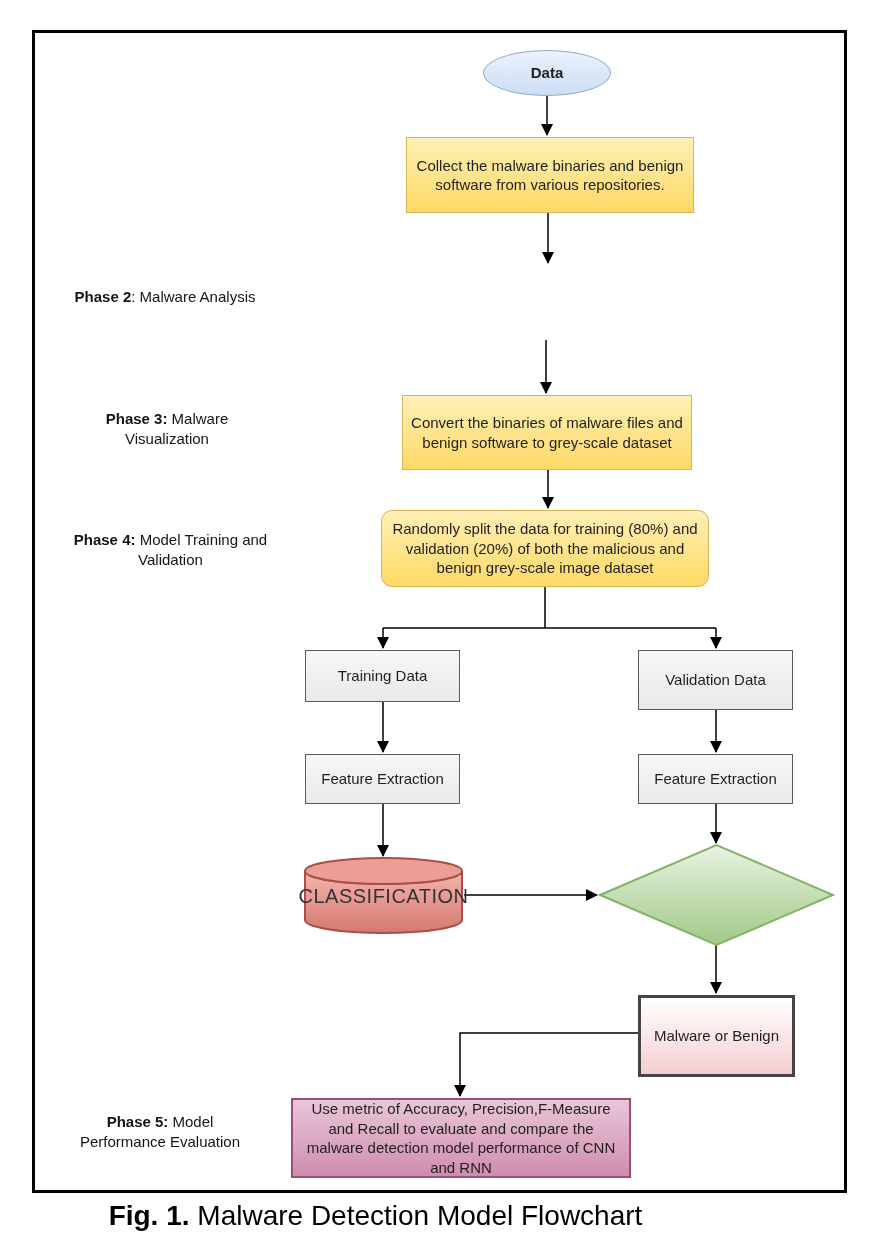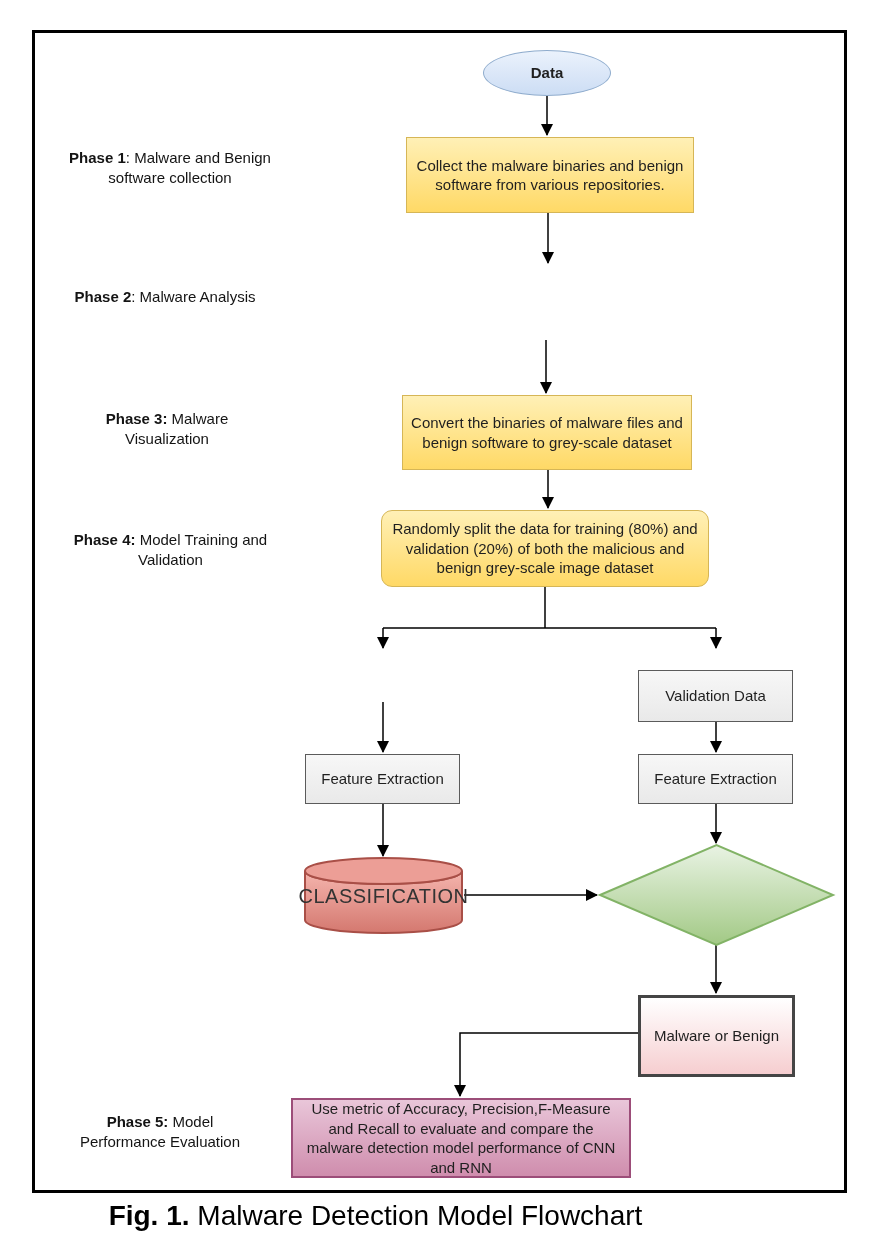--- a/index.html
+++ b/index.html
@@ -108,39 +108,38 @@
 software from various repositories.</div>
 
 
   <div class="node process" style="left:402px;top:395px;width:290px;height:75px;">Convert the binaries of malware files and
 benign software to grey-scale dataset</div>
 
   <div class="node process" style="left:381px;top:510px;width:328px;height:77px;border-radius:11px;">Randomly split the data for training (80%) and
 validation (20%) of both the malicious and
 benign grey-scale image dataset</div>
 
+  <div class="node data-box" style="left:305px;top:650px;width:155px;height:52px;">Training Data</div>
 
-  <div class="node data-box" style="left:638px;top:670px;width:155px;height:52px;">Validation Data</div>
+  <div class="node data-box" style="left:638px;top:650px;width:155px;height:60px;">Validation Data</div>
 
   <div class="node data-box" style="left:305px;top:754px;width:155px;height:50px;">Feature Extraction</div>
 
   <div class="node data-box" style="left:638px;top:754px;width:155px;height:50px;">Feature Extraction</div>
 
   <div class="shape-text classification-text" style="left:305px;top:864px;width:157px;height:64px;">CLASSIFICATION</div>
 
 
   <div class="node result-box" style="left:638px;top:995px;width:157px;height:82px;">Malware or Benign</div>
 
   <div class="node eval-box" style="left:291px;top:1098px;width:340px;height:80px;">Use metric of Accuracy, Precision,F-Measure
 and Recall to evaluate and compare the
 malware detection model performance of CNN
 and RNN</div>
 
-  <div class="phase-label" style="left:55px;top:148px;width:230px;"><b>Phase 1</b><span>: Malware and Benign
-software collection</span></div>
 
   <div class="phase-label" style="left:45px;top:287px;width:240px;"><b>Phase 2</b><span>: Malware Analysis</span></div>
 
   <div class="phase-label" style="left:77px;top:409px;width:180px;"><b>Phase 3:</b><span> Malware
 Visualization</span></div>
 
   <div class="phase-label" style="left:48px;top:530px;width:245px;"><b>Phase 4:</b><span> Model Training and
 Validation</span></div>
 
   <div class="phase-label" style="left:75px;top:1112px;width:170px;"><b>Phase 5:</b><span> Model

